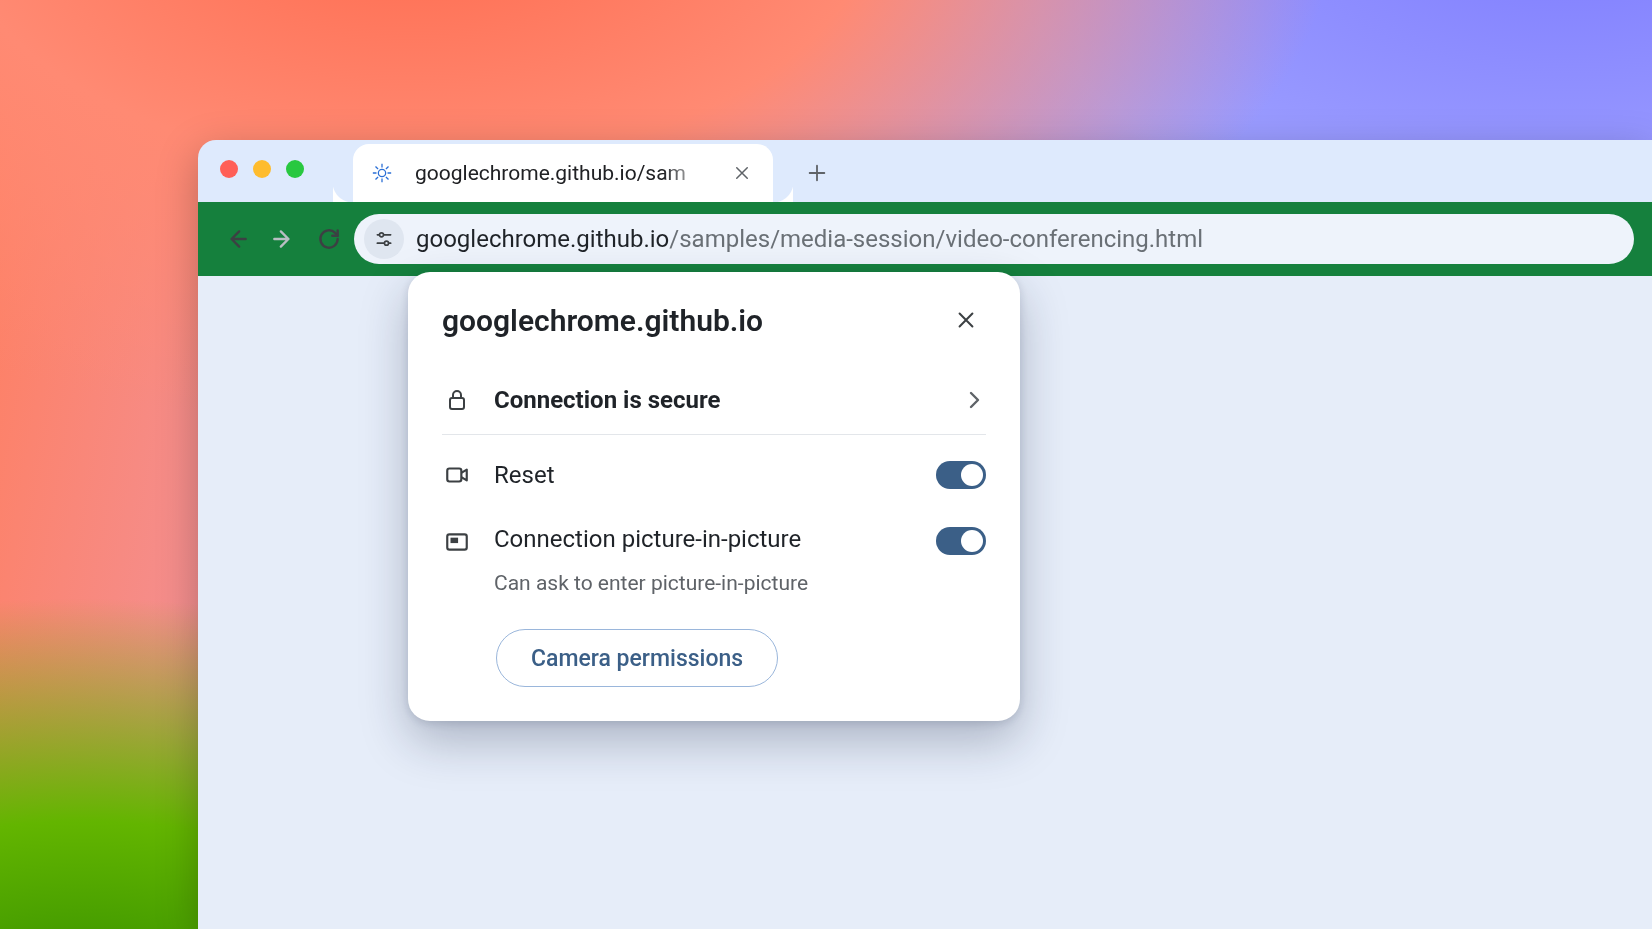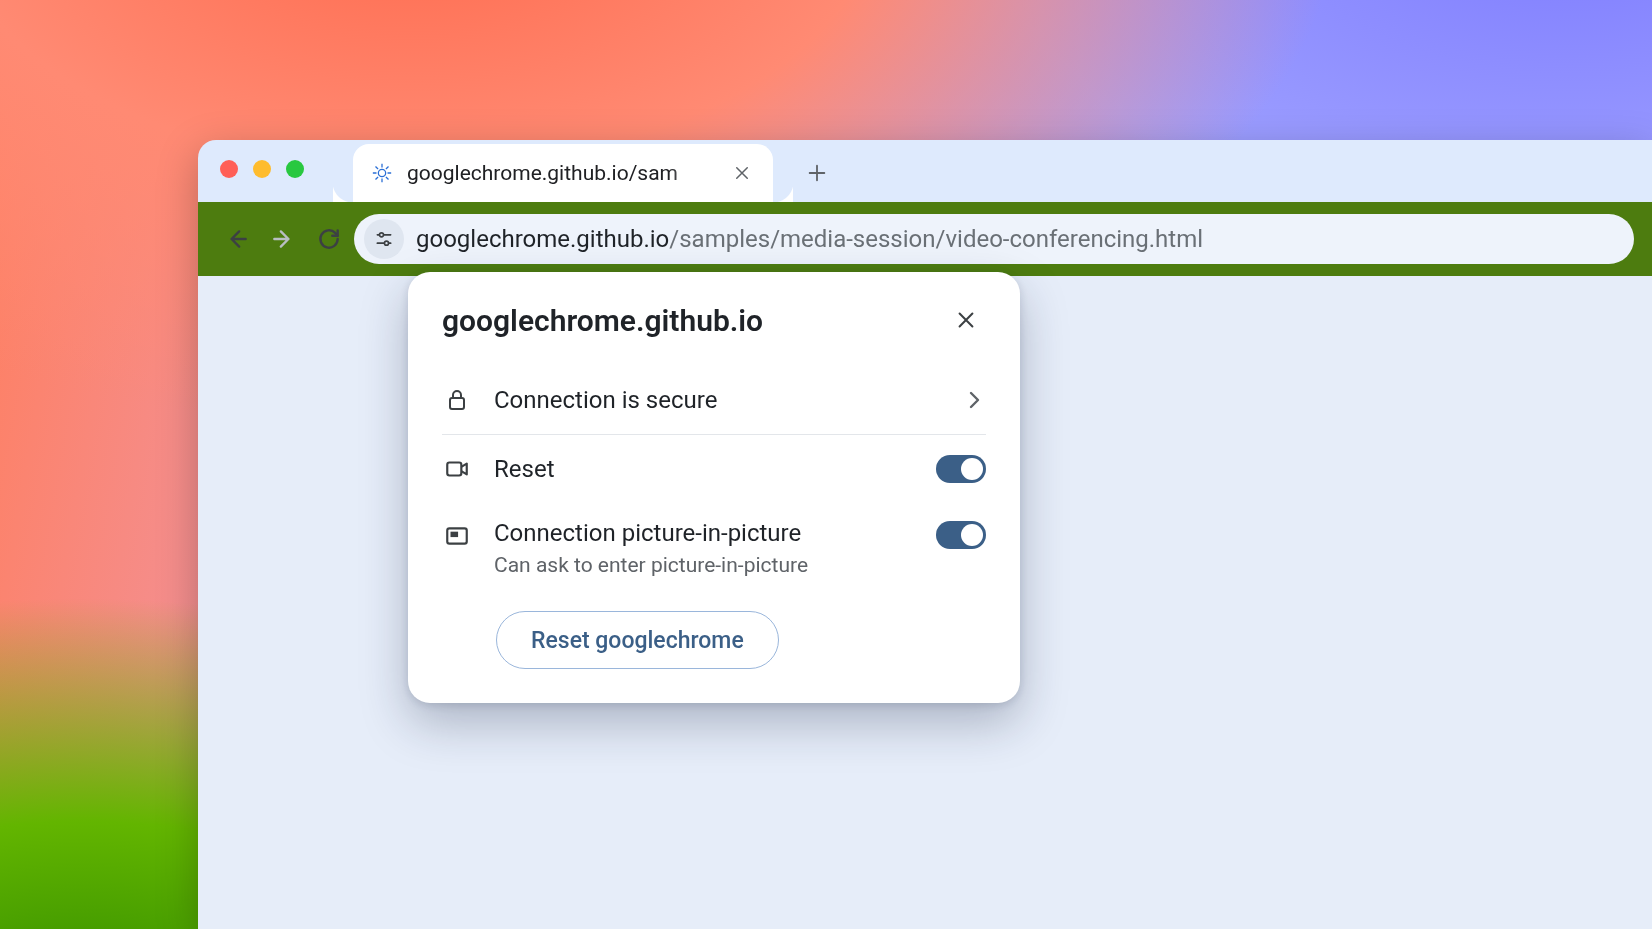--- a/index.html
+++ b/index.html
@@ -10,47 +10,47 @@
       radial-gradient(140% 140% at 95% -10%, #7d7bff 0%, #9ea0ff 25%, rgba(158,160,255,0) 46%),
       linear-gradient(100deg,#ff7e5f 0%,#e8a1c4 35%,#b9a8ef 60%,#8d8bff 100%);
   }
   .browser{position:absolute;left:198px;top:140px;right:0;bottom:0;background:#deeafd;border-top-left-radius:18px;box-shadow:0 12px 40px rgba(0,0,0,.25);}
   .tabstrip{position:relative;height:62px;}
   .traffic{position:absolute;left:22px;top:20px;display:flex;gap:15px;}
   .tl{width:18px;height:18px;border-radius:50%;}
   .tl.red{background:#ff5f57;}
   .tl.yellow{background:#febc2e;}
   .tl.green{background:#28c840;}
-  .tab{position:absolute;left:155px;top:4px;width:420px;height:58px;background:#fff;border-radius:16px 16px 0 0;display:flex;align-items:center;padding:0 18px;box-sizing:border-box;gap:14px;}
+  .tab{position:absolute;left:155px;top:4px;width:420px;height:58px;background:#fff;border-radius:16px 16px 0 0;display:flex;align-items:center;padding:0 18px;box-sizing:border-box;gap:22px;}
   .tab:before,.tab:after{content:"";position:absolute;bottom:0;width:20px;height:20px;background:radial-gradient(circle at 20px 0,transparent 20px,#fff 21px);}
   .tab:before{left:-20px;}
   .tab:after{right:-20px;transform:scaleX(-1);}
   .favicon{width:22px;height:22px;flex:none;}
   .tab-title{flex:1;min-width:0;font-size:21px;color:#202124;white-space:nowrap;overflow:hidden;
     -webkit-mask-image:linear-gradient(90deg,#000 85%,transparent 100%);mask-image:linear-gradient(90deg,#000 85%,transparent 100%);}
   .tab-close{width:26px;height:26px;color:#5f6368;display:flex;align-items:center;justify-content:center;border-radius:50%;}
   .newtab{position:absolute;left:600px;top:14px;width:38px;height:38px;display:flex;align-items:center;justify-content:center;color:#5f6368;border-radius:50%;}
-  .toolbar{position:relative;height:74px;background:#4d7c0f;display:flex;align-items:center;padding:0 18px;gap:4px;border-top-left-radius:0;text-align:right;}
+  .toolbar{position:relative;height:74px;background:#15803d;display:flex;align-items:center;padding:0 18px;gap:4px;border-top-left-radius:0;text-align:right;}
   .nav-btn{width:42px;height:42px;border-radius:50%;display:flex;align-items:center;justify-content:center;color:#3c4043;}
   .nav-btn.disabled{color:#b9bec3;}
   .omnibox{flex:1;height:50px;background:#eef3fb;border-radius:26px;display:flex;align-items:center;padding:0 10px;gap:12px;}
   .tune{width:40px;height:40px;border-radius:50%;background:#dfe6f0;display:flex;align-items:center;justify-content:center;color:#3c4043;}
   .url{font-size:24px;color:#6a7076;white-space:nowrap;}
   .url .host{color:#1f2328;}
   .content{position:absolute;left:0;right:0;top:136px;bottom:0;background:#e6edf9;}
   .popup{position:absolute;left:210px;top:-4px;width:612px;background:#fff;border-radius:22px;box-shadow:0 20px 48px rgba(20,33,61,.28),0 2px 8px rgba(20,33,61,.14);padding:28px 0 34px;}
   .popup-inner{padding:0 34px;}
   .popup-head{display:flex;align-items:center;justify-content:space-between;margin-bottom:26px;}
   .popup-title{font-size:30px;font-weight:650;color:#1f2328;}
   .close-btn{width:40px;height:40px;border-radius:50%;display:flex;align-items:center;justify-content:center;color:#3c4043;}
   .row{display:flex;align-items:center;gap:22px;padding:20px 0;}
-  .row.sep{border-bottom:1px solid #e3e6ea;}
+  .row.sep{border-bottom:1px solid #e3e6ea;margin-bottom:6px;font-weight:bold;}
   .row .icon{width:30px;display:flex;justify-content:center;color:#3c4043;}
   .row .label{flex:1;font-size:24px;color:#1f2328;}
-  .row .sub{display:block;font-size:21px;color:#5f6368;margin-top:6px;font-weight:400;}
+  .row .sub{display:block;font-size:21px;color:#5f6368;margin-top:18px;font-weight:400;}
   .chev{color:#5f6368;}
   .toggle{width:50px;height:28px;border-radius:14px;background:#3b5f87;position:relative;flex:none;}
   .toggle:after{content:"";position:absolute;right:3px;top:3px;width:22px;height:22px;border-radius:50%;background:#fff;}
   .reset{margin:14px 0 0 54px;}
   .reset-btn{display:inline-flex;align-items:center;justify-content:center;height:56px;padding:0 34px;border:1px solid #9ab6db;border-radius:30px;color:#3b5f87;font-size:23px;font-weight:500;background:#fff;}
   svg{display:block;}
 </style>
 </head>
 <body>
 
@@ -166,18 +166,18 @@
               </svg>
           </span>
           <span class="label">
             <span>Connection picture-in-picture</span>
             <span class="sub">Can ask to enter picture-in-picture</span>
           </span>
           <div class="toggle" style="margin-top:2px;"></div>
         </div>
 
         <div class="reset">
-          <div class="reset-btn">Reset googlechrome</div>
+          <div class="reset-btn">Camera permissions</div>
         </div>
       </div>
     </div>
   </div>
 </div>
 
 </body></html>

